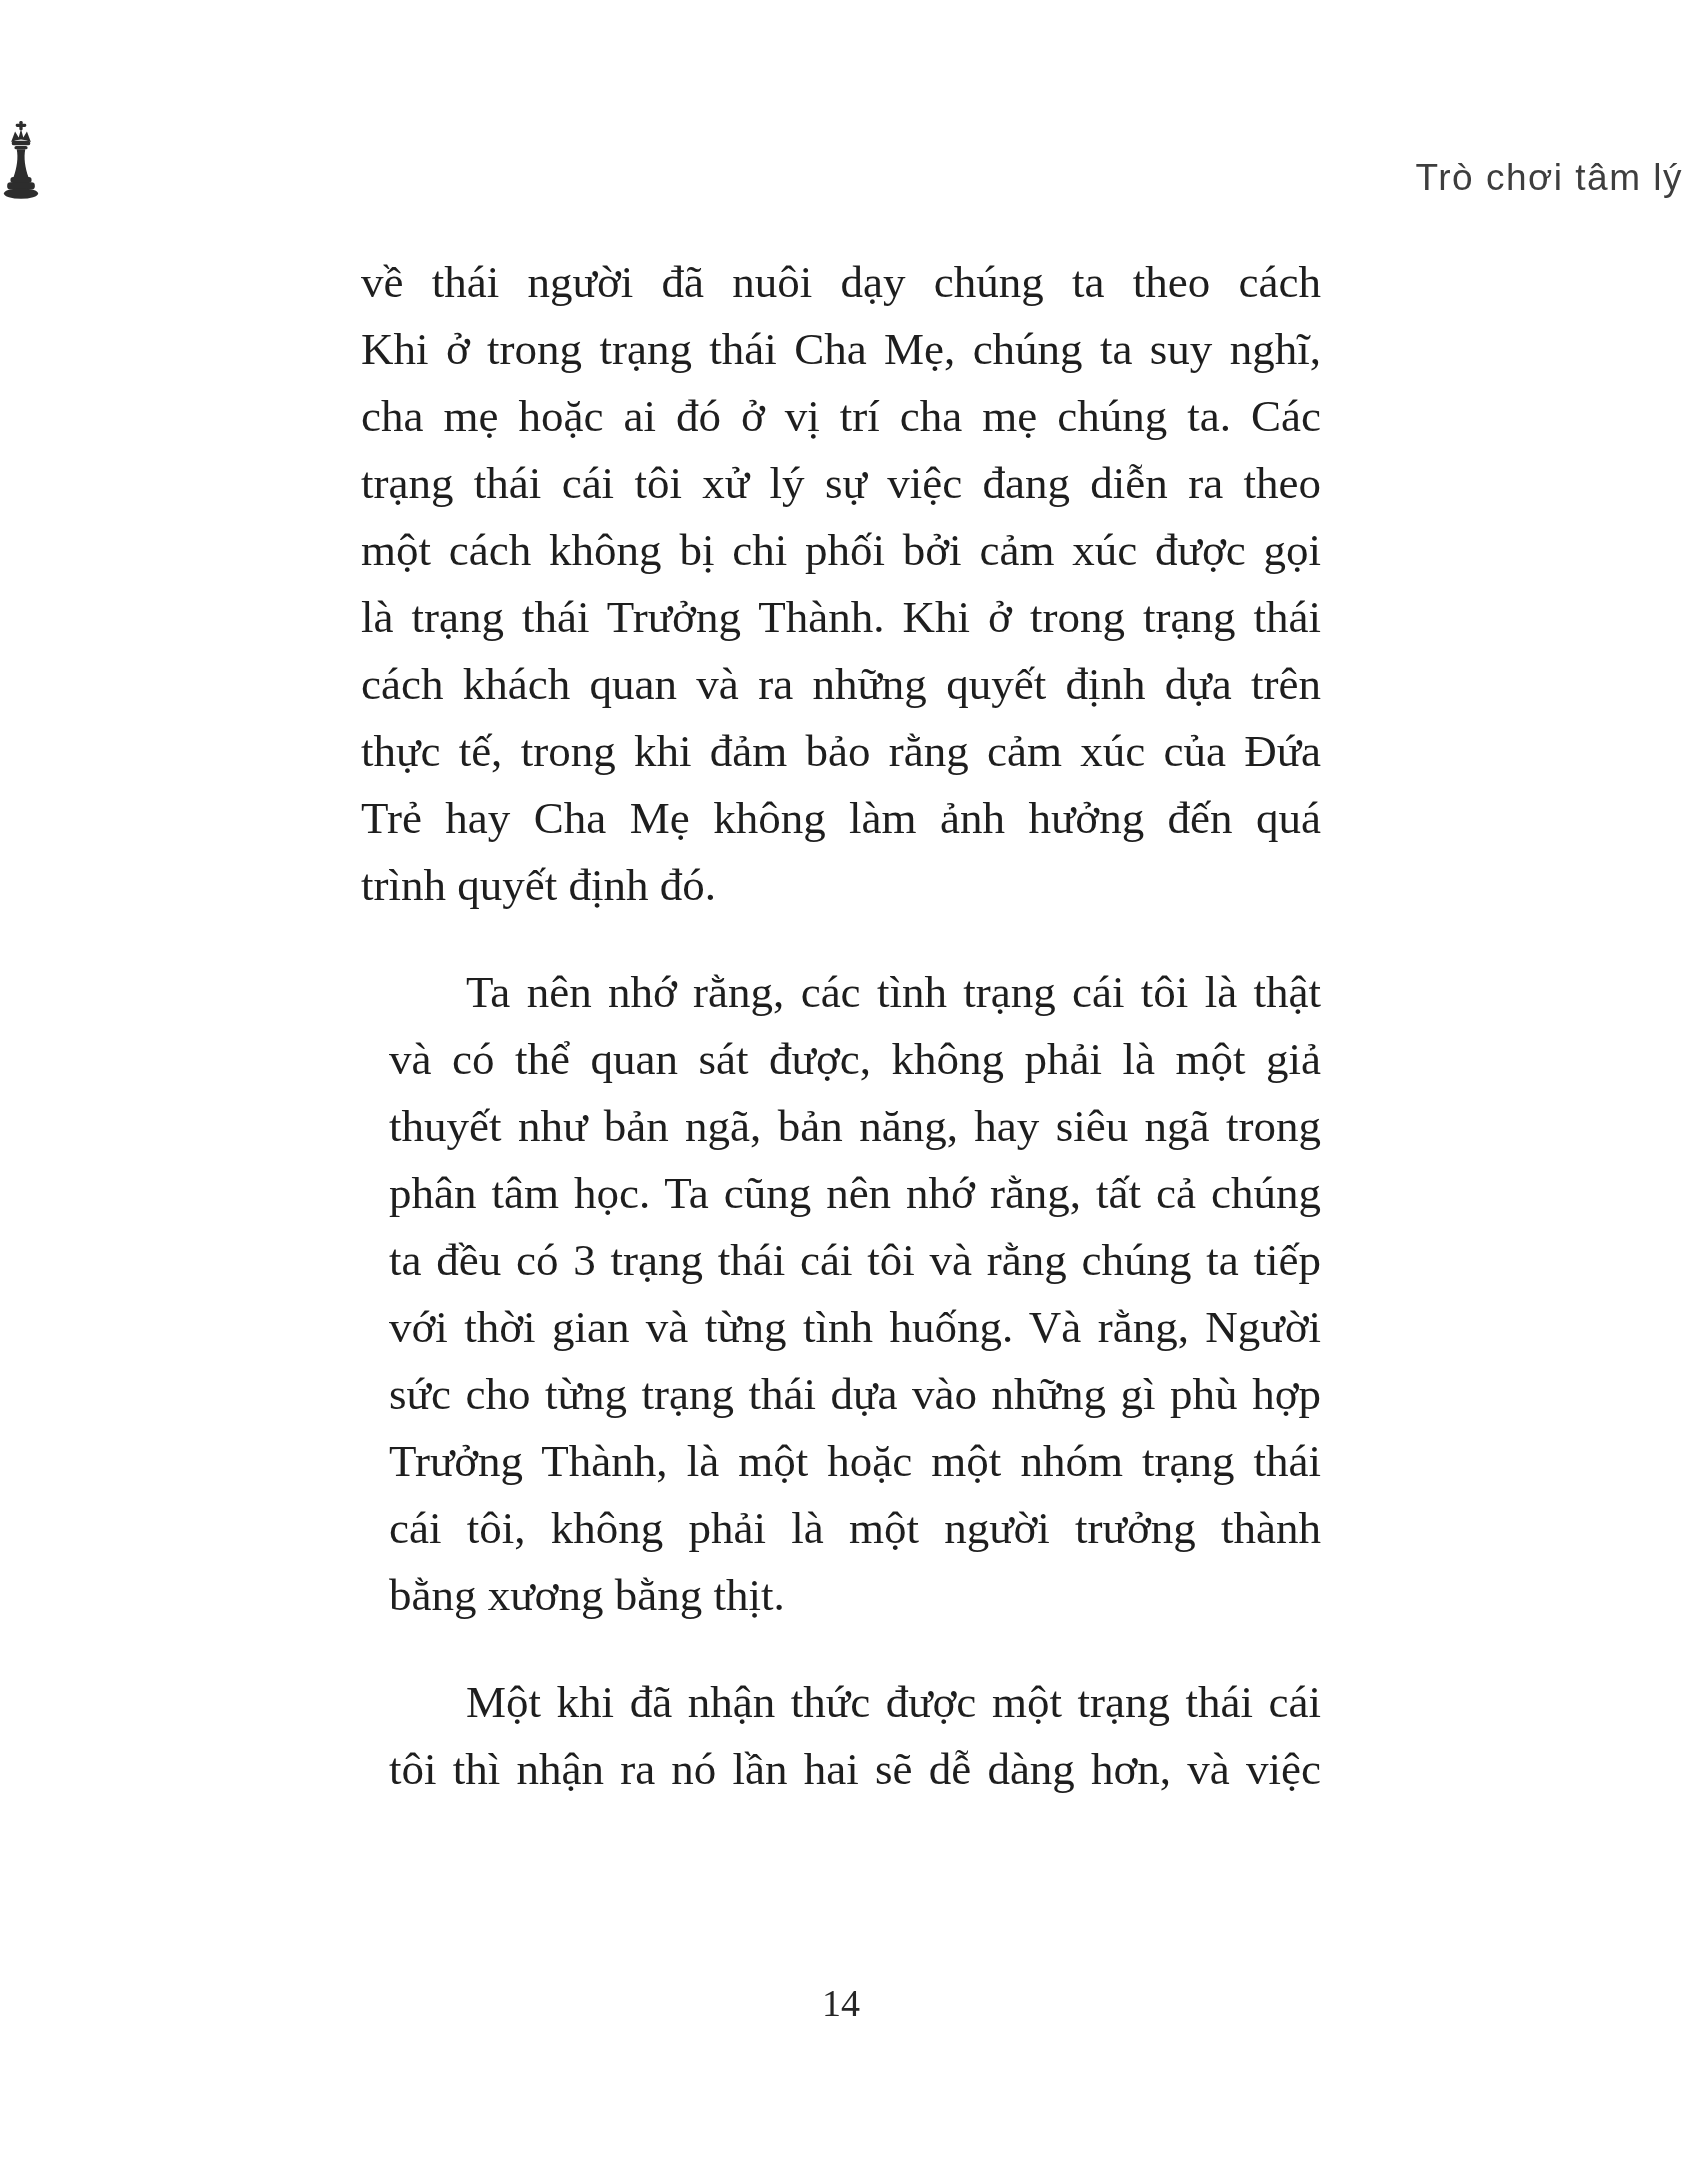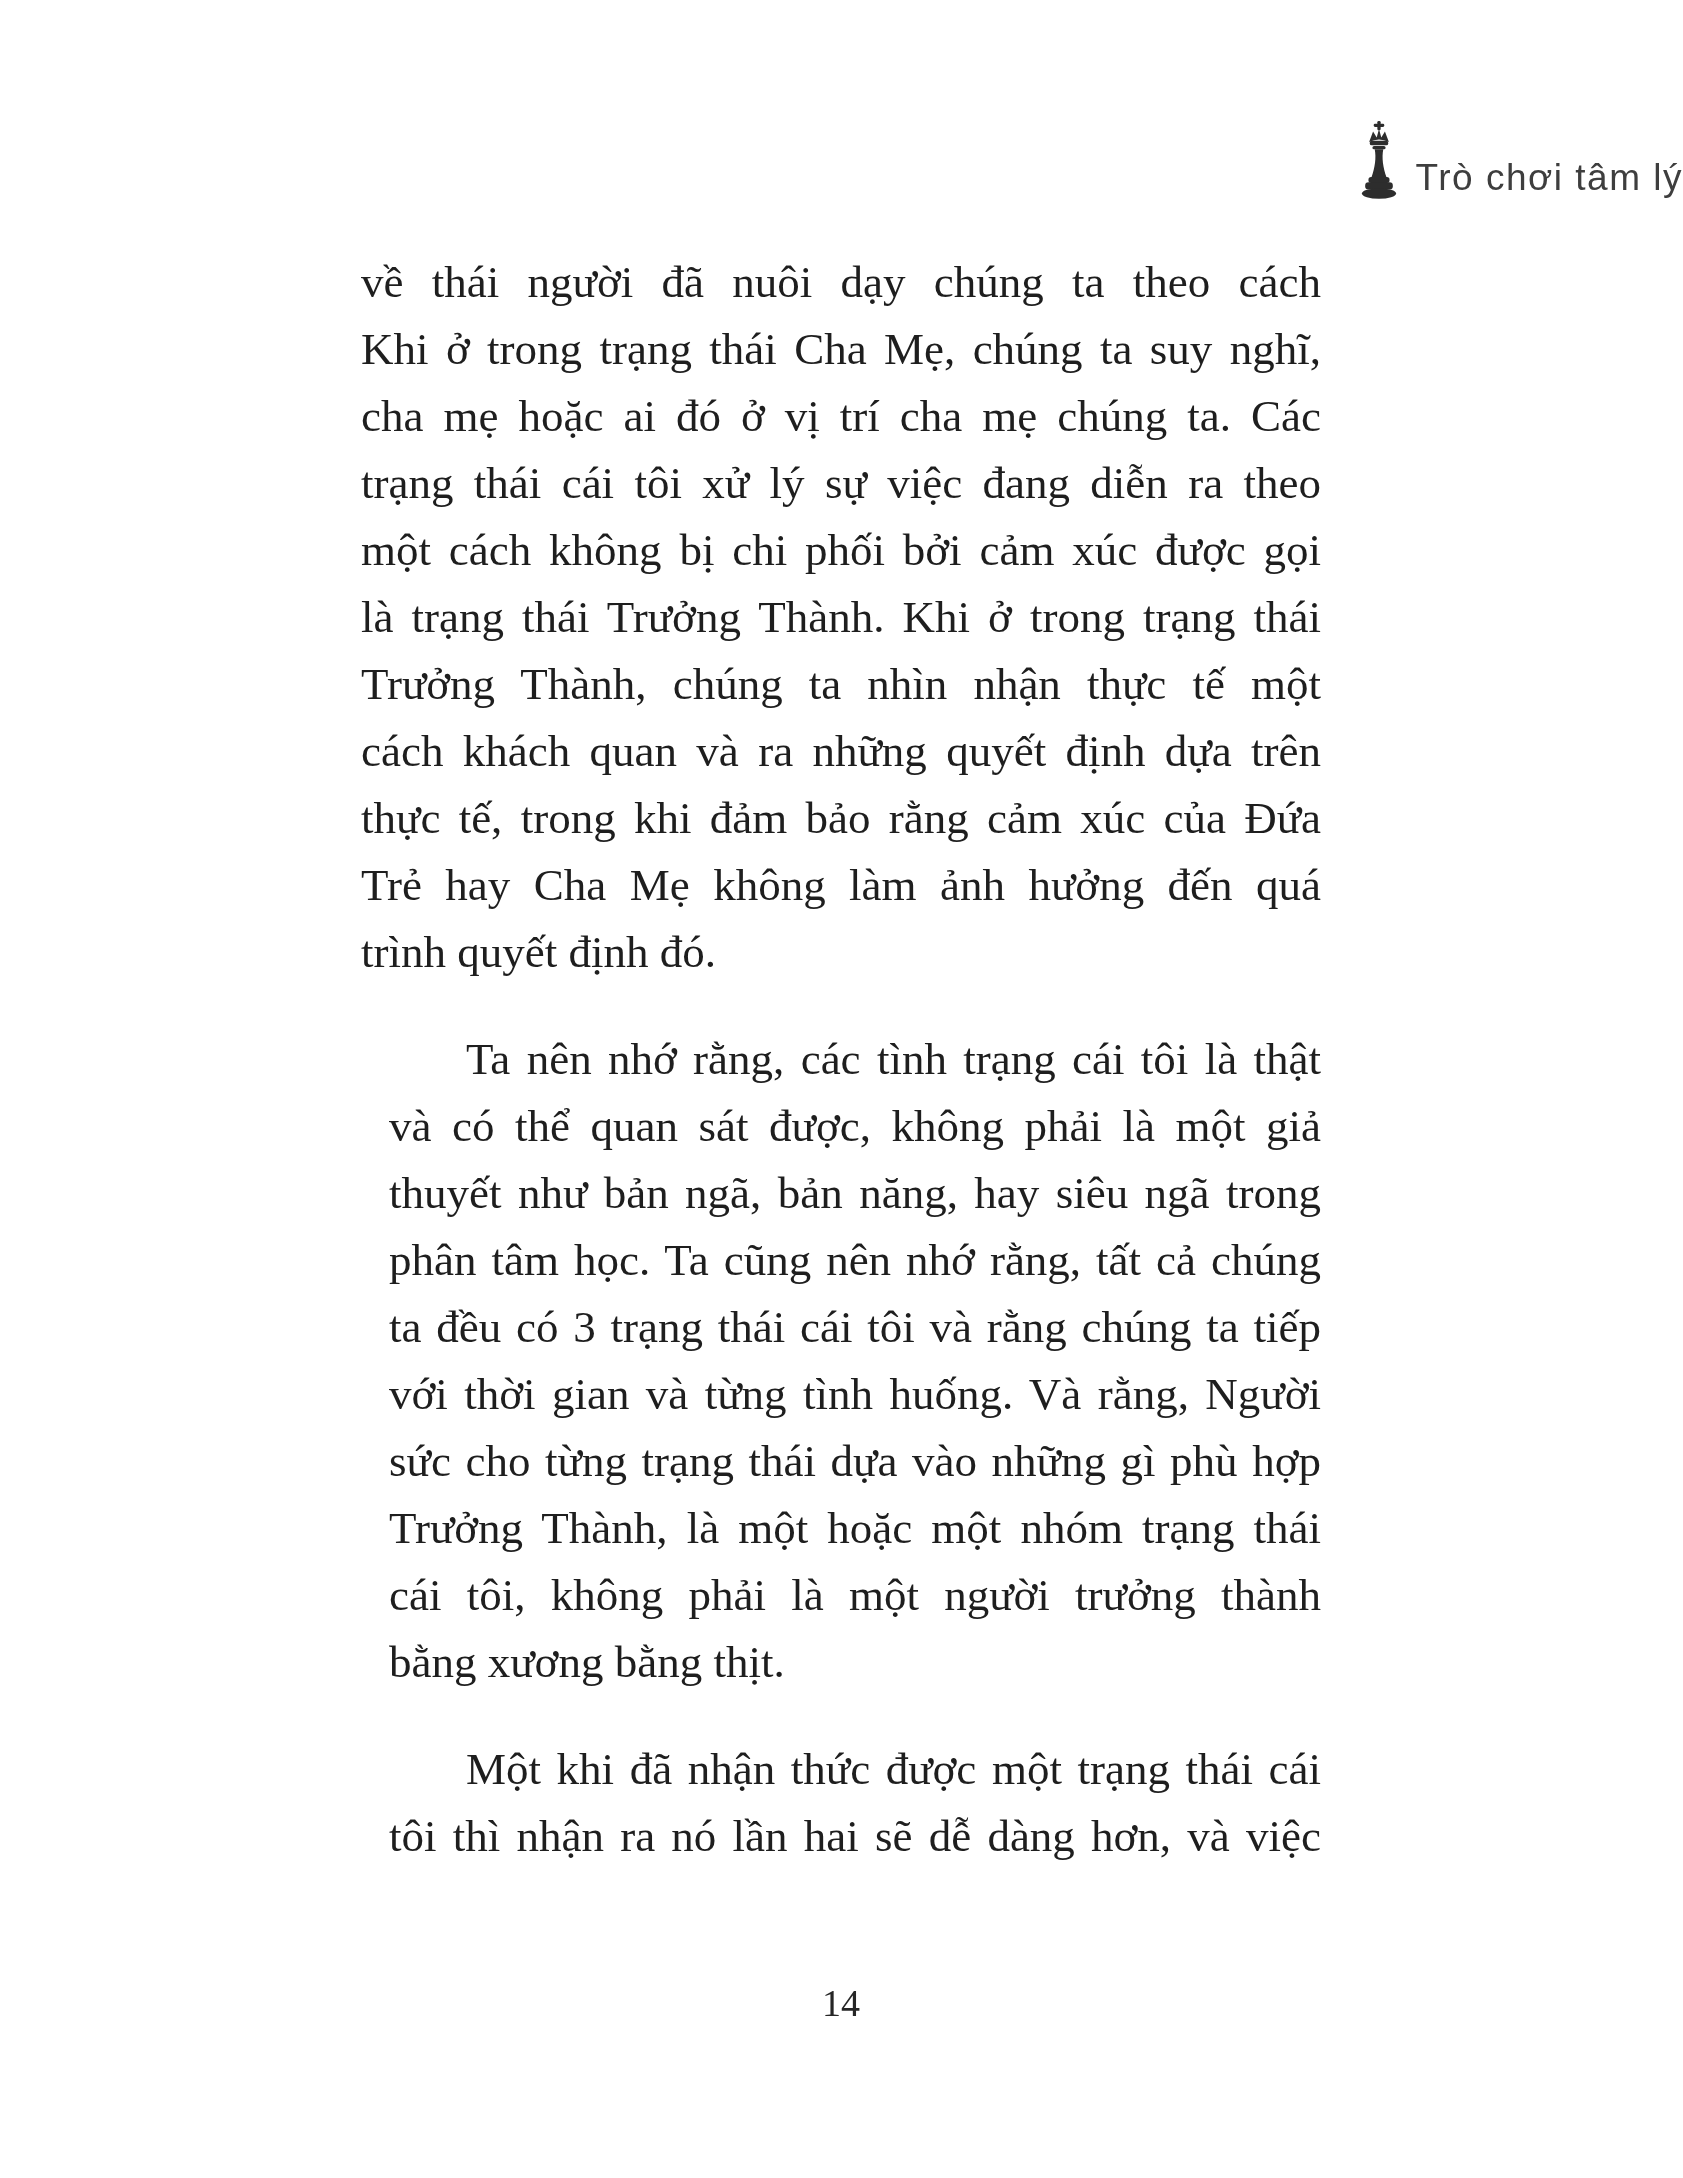--- a/index.html
+++ b/index.html
@@ -20,21 +20,21 @@
     height: 2178px;
     position: relative;
   }
   
   .header {
     position: absolute;
     top: 121px;
     left: 0;
     width: 100%;
     display: flex;
-    justify-content: flex-end;
+    justify-content: space-between;
     align-items: flex-end;
     gap: 16px;
     height: 79px;
   }
   .header .piece {
     width: 42px;
     height: 79px;
     flex: 0 0 auto;
   }
   .header .piece svg { display: block; width: 100%; height: 100%; }
@@ -112,21 +112,20 @@
   </div>
 
   <div class="text-block">
       <div class="para">
         <div class="line">về thái người đã nuôi dạy chúng ta theo cách</div>
         <div class="line">Khi ở trong trạng thái Cha Mẹ, chúng ta suy nghĩ,</div>
         <div class="line">cha mẹ hoặc ai đó ở vị trí cha mẹ chúng ta. Các</div>
         <div class="line">trạng thái cái tôi xử lý sự việc đang diễn ra theo</div>
         <div class="line">một cách không bị chi phối bởi cảm xúc được gọi</div>
         <div class="line">là trạng thái Trưởng Thành. Khi ở trong trạng thái</div>
-        <div class="line">Trưởng Thành, chúng ta nhìn nhận thực tế một</div>
         <div class="line">cách khách quan và ra những quyết định dựa trên</div>
         <div class="line">thực tế, trong khi đảm bảo rằng cảm xúc của Đứa</div>
         <div class="line">Trẻ hay Cha Mẹ không làm ảnh hưởng đến quá</div>
         <div class="line last-flush">trình quyết định đó.</div>
       </div>
       <div class="para">
         <div class="line first-indent">Ta nên nhớ rằng, các tình trạng cái tôi là thật</div>
         <div class="line">và có thể quan sát được, không phải là một giả</div>
         <div class="line">thuyết như bản ngã, bản năng, hay siêu ngã trong</div>
         <div class="line">phân tâm học. Ta cũng nên nhớ rằng, tất cả chúng</div>

